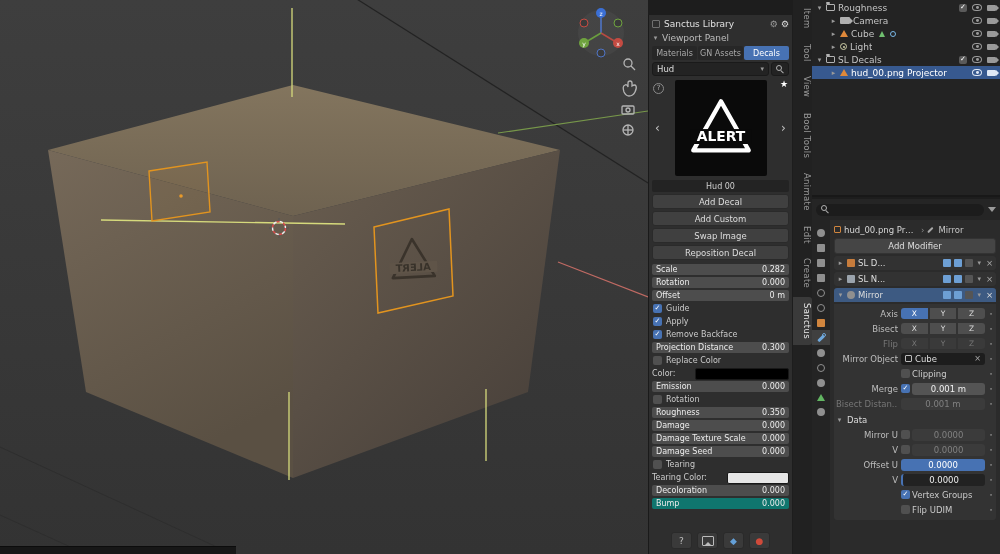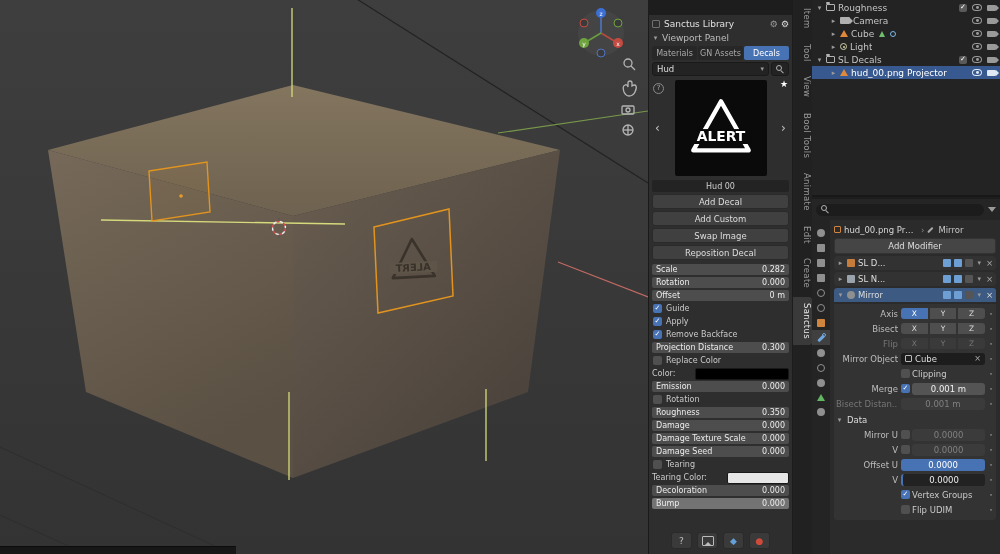--- a/index.html
+++ b/index.html
@@ -35,21 +35,21 @@
   .np-help{position:absolute;left:1px;top:5px;width:9px;height:9px;border:1px solid #8a8a8a;border-radius:50%;
            color:#aaa;font-size:7px;line-height:9px;text-align:center;}
   .np-name{height:12px;background:#232323;border-radius:2px;display:flex;align-items:center;justify-content:center;
            color:#cfcfcf;font-size:8px;flex-shrink:0;}
   .np-btn{height:13px;background:#404040;border:1px solid #2a2a2a;border-radius:3px;display:flex;align-items:center;
           justify-content:center;color:#ddd;font-size:8.5px;flex-shrink:0;}
   .np-params{display:flex;flex-direction:column;gap:2px;margin-top:2px;}
   .p-field{height:11px;background:#4d4d4d;border-radius:2px;display:flex;align-items:center;padding:0 4px;
            font-size:8px;color:#ececec;flex-shrink:0;}
   .p-field .val{margin-left:auto;}
-  .p-field.bump{background:#737373;justify-content:center;}
+  .p-field.bump{background:#0f766e;justify-content:center;}
   .p-check{height:11px;display:flex;align-items:center;gap:4px;font-size:8px;color:#cacaca;padding-left:1px;flex-shrink:0;}
   .cb{width:9px;height:9px;border-radius:2px;background:#505050;display:inline-flex;align-items:center;
       justify-content:center;font-size:7px;line-height:1;color:#fff;flex-shrink:0;box-sizing:border-box;}
   .cb.on{background:#4772b3;}
   .cb.dimon{background:#5a5a5a;}
   .p-color{height:11px;display:flex;align-items:center;gap:20px;font-size:8px;color:#cacaca;flex-shrink:0;}
   .p-color .swatch{flex:1;height:10px;border-radius:2px;border:1px solid #191919;}
   .np-footer{margin-top:auto;display:flex;justify-content:center;gap:5px;padding:4px 0 18px;}
   .nf-btn{width:19px;height:15px;background:#3a3a3a;border:1px solid #2a2a2a;border-radius:3px;display:flex;
           align-items:center;justify-content:center;font-size:9px;color:#c0c0c0;}

